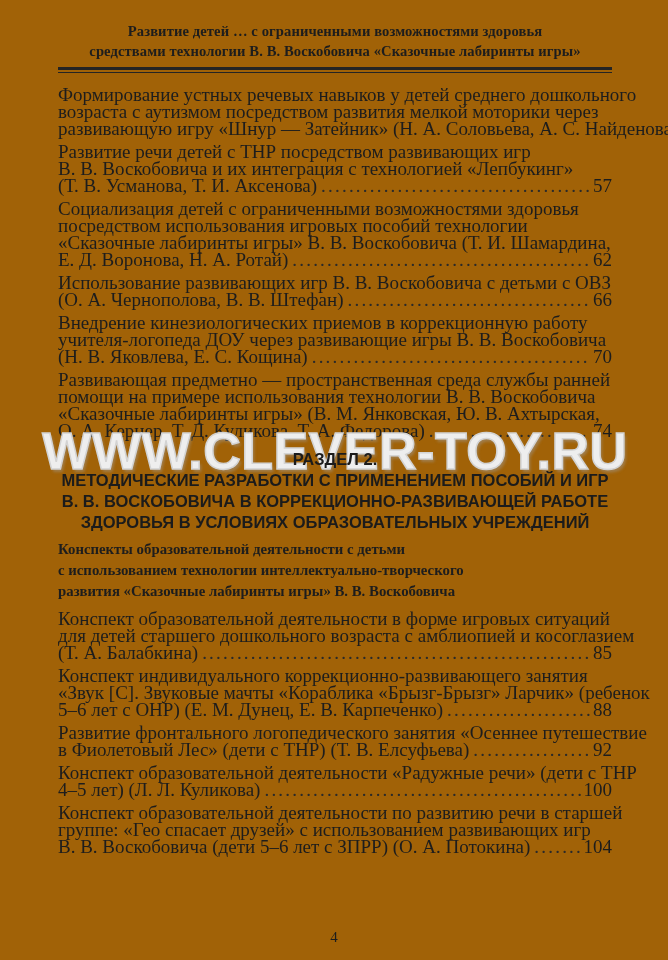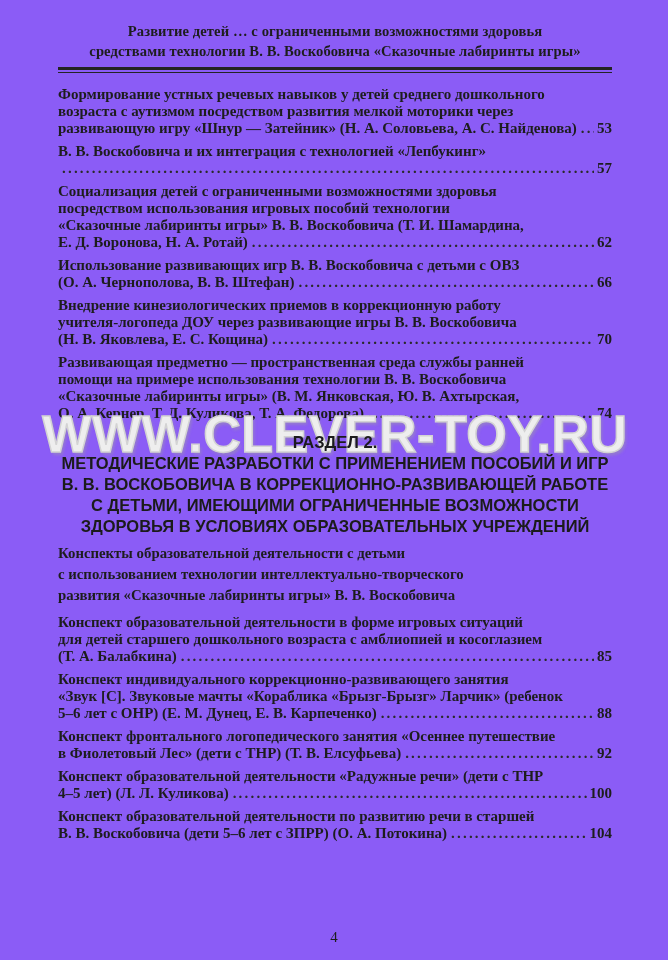--- a/index.html
+++ b/index.html
@@ -1,20 +1,20 @@
 <!DOCTYPE html>
 <html lang="ru"><head>
 <meta charset="utf-8">
 <style>
   html, body { margin: 0; padding: 0; background: #e9e9e7; }
   .page {
     position: relative;
     width: 668px;
     height: 960px;
-    background: #8b5cf6;
+    background: #a16207;
     overflow: hidden;
     color: #1d1d1d;
     font-family: "Liberation Serif", serif;
     box-sizing: border-box;
   }
   .content { padding: 21px 56px 0 58px; }
 
   .running-head {
     text-align: center;
     font-weight: bold;
@@ -22,21 +22,21 @@
     line-height: 20px;
     letter-spacing: 0.1px;
   }
   .double-rule {
     margin-top: 6px;
     height: 2px;
     border-top: 3px solid #242424;
     border-bottom: 1px solid #242424;
   }
 
-  .toc { font-size: 15px; line-height: 17px; font-weight: bold; }
+  .toc { font-size: 19px; line-height: 17px; }
   .toc1 { margin-top: 13px; }
   .toc-entry { margin-bottom: 6px; }
   .toc-line { white-space: nowrap; }
   .toc-lastline { display: flex; align-items: baseline; justify-content: space-between; }
   .ll-text { white-space: nowrap; flex: 0 0 auto; }
   .leader {
     flex: 1 1 auto;
     overflow: hidden;
     white-space: nowrap;
     margin: 0 3px 0 4px;
@@ -111,22 +111,24 @@
         <div class="toc-entry">
           <div class="toc-line">Формирование устных речевых навыков у детей среднего дошкольного</div>
           <div class="toc-line">возраста с аутизмом посредством развития мелкой моторики через</div>
           <div class="toc-lastline">
             <span class="ll-text">развивающую игру «Шнур — Затейник» (Н. А. Соловьева, А. С. Найденова)</span>
             <span class="leader"></span>
             <span class="pg">53</span>
           </div>
         </div>
         <div class="toc-entry">
+          <div class="toc-line">Развитие речи детей с ТНР посредством развивающих игр</div>
           <div class="toc-line">В. В. Воскобовича и их интеграция с технологией «Лепбукинг»</div>
           <div class="toc-lastline">
+            <span class="ll-text">(Т. В. Усманова, Т. И. Аксенова)</span>
             <span class="leader"></span>
             <span class="pg">57</span>
           </div>
         </div>
         <div class="toc-entry">
           <div class="toc-line">Социализация детей с ограниченными возможностями здоровья</div>
           <div class="toc-line">посредством использования игровых пособий технологии</div>
           <div class="toc-line">«Сказочные лабиринты игры» В. В. Воскобовича (Т. И. Шамардина,</div>
           <div class="toc-lastline">
             <span class="ll-text">Е. Д. Воронова, Н. А. Ротай)</span>
@@ -161,21 +163,20 @@
             <span class="pg">74</span>
           </div>
         </div>
       </div>
 
     <div class="section-head">
       <div class="watermark">WWW.CLEVER-TOY.RU</div>
       <div class="sh-line">РАЗДЕЛ 2.</div>
       <div class="sh-line">МЕТОДИЧЕСКИЕ РАЗРАБОТКИ С ПРИМЕНЕНИЕМ ПОСОБИЙ И ИГР</div>
       <div class="sh-line">В. В. ВОСКОБОВИЧА В КОРРЕКЦИОННО-РАЗВИВАЮЩЕЙ РАБОТЕ</div>
-      <div class="sh-line">С ДЕТЬМИ, ИМЕЮЩИМИ ОГРАНИЧЕННЫЕ ВОЗМОЖНОСТИ</div>
       <div class="sh-line">ЗДОРОВЬЯ В УСЛОВИЯХ ОБРАЗОВАТЕЛЬНЫХ УЧРЕЖДЕНИЙ</div>
     </div>
 
     <div class="subsection-head">
       <div>Конспекты образовательной деятельности с детьми</div>
       <div>с использованием технологии интеллектуально-творческого</div>
       <div>развития «Сказочные лабиринты игры» В. В. Воскобовича</div>
     </div>
 
     <div class="toc toc2">
@@ -191,37 +192,38 @@
         <div class="toc-entry">
           <div class="toc-line">Конспект индивидуального коррекционно-развивающего занятия</div>
           <div class="toc-line">«Звук [С]. Звуковые мачты «Кораблика «Брызг-Брызг» Ларчик» (ребенок</div>
           <div class="toc-lastline">
             <span class="ll-text">5–6 лет с ОНР) (Е. М. Дунец, Е. В. Карпеченко)</span>
             <span class="leader"></span>
             <span class="pg">88</span>
           </div>
         </div>
         <div class="toc-entry">
-          <div class="toc-line">Конспект фронтального логопедического занятия «Осеннее путешествие</div>
+          <div class="toc-line">Развитие фронтального логопедического занятия «Осеннее путешествие</div>
           <div class="toc-lastline">
             <span class="ll-text">в Фиолетовый Лес» (дети с ТНР) (Т. В. Елсуфьева)</span>
             <span class="leader"></span>
             <span class="pg">92</span>
           </div>
         </div>
         <div class="toc-entry">
           <div class="toc-line">Конспект образовательной деятельности «Радужные речи» (дети с ТНР</div>
           <div class="toc-lastline">
             <span class="ll-text">4–5 лет) (Л. Л. Куликова)</span>
             <span class="leader"></span>
             <span class="pg">100</span>
           </div>
         </div>
         <div class="toc-entry">
           <div class="toc-line">Конспект образовательной деятельности по развитию речи в старшей</div>
+          <div class="toc-line">группе: «Гео спасает друзей» с использованием развивающих игр</div>
           <div class="toc-lastline">
             <span class="ll-text">В. В. Воскобовича (дети 5–6 лет с ЗПРР) (О. А. Потокина)</span>
             <span class="leader"></span>
             <span class="pg">104</span>
           </div>
         </div>
       </div>
 
   </div>
 

